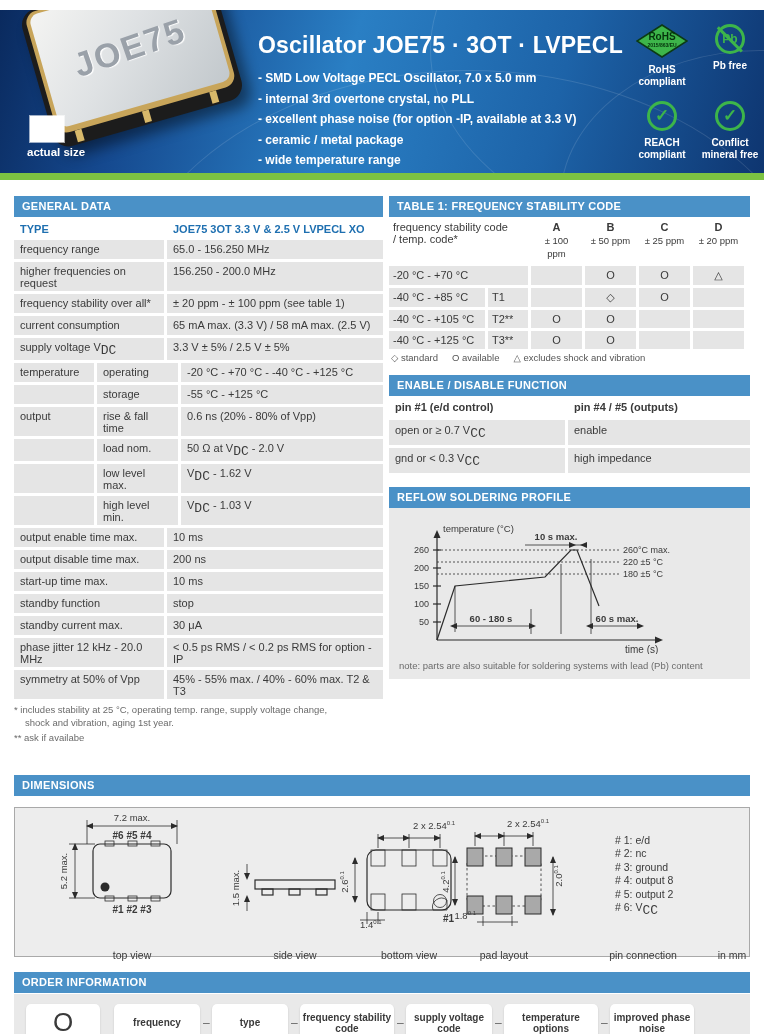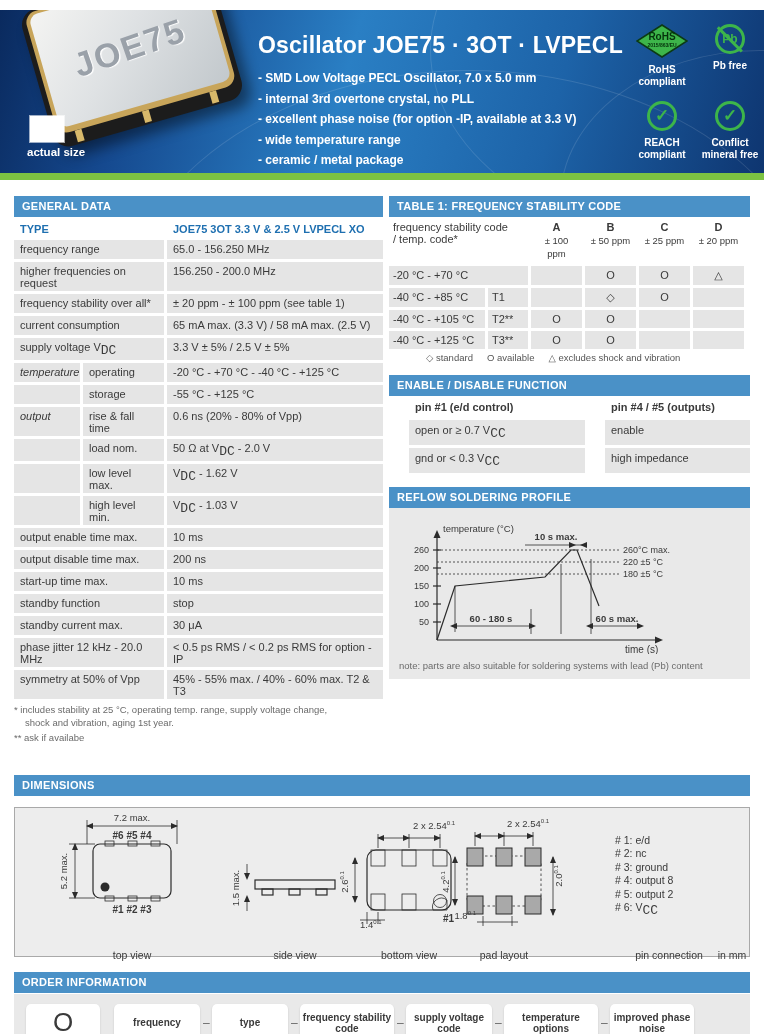--- a/index.html
+++ b/index.html
@@ -54,38 +54,38 @@
   .diamond .d-t { position:relative; color:#05320c; text-align:center; line-height:9px; }
   .d-t b { font-size:10px; } .d-t i { font-style:normal; font-size:5px; display:block; }
 
   
   .cols { display:flex; gap:6px; padding:16px 14px 0 14px; align-items:flex-start; }
   .col-l { width:369px; } .col-r { width:361px; }
   .secbar { height:21px; line-height:21px; background:#4a91c7; color:#fff;
     font-size:11px; font-weight:bold; padding-left:8px; letter-spacing:.3px; }
   .gd-row { display:flex; gap:3px; margin-bottom:3px; font-size:11px; }
   .cell { background:#e5e5e5; padding:3px 6px 2px 6px; min-height:19px; }
-  .c-label { width:150px; } .c-g1 { width:66px;font-style:italic; } .c-g2 { width:81px; } .c-val { flex:1; }
+  .c-label { width:150px; } .c-g1 { width:80px; } .c-g2 { width:81px; } .c-val { flex:1; }
   .row-head .cell { background:#fff; color:#1e6fb0; font-weight:bold; padding-top:5px; }
   .footnotes { font-size:9.5px; color:#6b6b6b; line-height:12.5px; margin-top:5px; }
   .footnotes .fn2 { margin-top:3px; }
   sub { font-size:13px;font-family:Liberation Mono, monospace; }
 
   .t1-row { display:flex; gap:3px; margin-bottom:3px; font-size:11px; }
   .t1h { background:#fff; } .t1g { background:#e5e5e5; }
   .t1-lab2 { width:139px; padding:3px 4px; }
   .t1-range { width:96px; padding:3px 4px; }
   .t1-code { width:40px; padding:3px 4px; }
   .t1-sym { width:51px; padding:3px 0; text-align:center; }
   .t1-head-cell { padding:3px 4px; line-height:13px; }
   .t1-head-cell b { display:block; text-align:center; }
   .t1-head-cell i { display:block; text-align:center; font-style:normal; font-size:9.5px; }
-  .t1-legend { font-size:9.5px; color:#555; margin-top:3px; display:flex; gap:14px; padding-left:2px;margin-left:35px; }
-
-  .en-row { display:flex; gap:20px; margin-bottom:3px; font-size:11px;margin-left:20px; }
+  .t1-legend { font-size:9.5px; color:#555; margin-top:3px; display:flex; gap:14px; padding-left:2px; }
+
+  .en-row { display:flex; gap:3px; margin-bottom:3px; font-size:11px; }
   .en-c1 { width:176px; padding:4px 6px; } .en-c2 { flex:1; padding:4px 6px; }
   .en-head .en-c1,.en-head .en-c2 { background:#fff; font-weight:bold; }
 
   .reflow-panel { background:#e9e9e9; padding:6px 4px 8px 4px; }
   .reflow-note { font-size:9.5px; color:#6b6b6b; padding:2px 4px 0 6px; }
 
   .wide-sec { margin:0 14px; }
   .dim-sec { margin-top:30px; }
   .dim-panel { position:relative; border:1px solid #a9a9a9; background:#ededed;
     height:150px; margin-top:11px; }
@@ -114,22 +114,22 @@
   <div class="hdr-blue">
     <div class="swoosh" style="left:430px;top:-160px;width:600px;height:400px;"></div>
     <div class="swoosh" style="left:120px;top:60px;width:700px;height:500px;"></div>
     <div class="swoosh" style="left:560px;top:40px;width:400px;height:300px;"></div>
 
     <div class="hdr-title">Oscillator JOE75 · 3OT · LVPECL</div>
     <div class="hdr-bullets" id="bullets">
         <div class="">- SMD Low Voltage PECL Oscillator, 7.0 x 5.0 mm</div>
         <div class="">- internal 3rd overtone crystal, no PLL</div>
         <div class="">- excellent phase noise (for option -IP, available at 3.3 V)</div>
+        <div class="">- ceramic / metal package</div>
         <div class="">- wide temperature range</div>
-        <div class="">- ceramic / metal package</div>
       </div>
 
     <div class="actual-box"></div>
     <div class="actual-lbl">actual size</div>
 
     <div class="badges">
       <div class="badge">
         <div class="ic diamond">
           <svg width="52" height="34" viewBox="0 0 52 34">
             <polygon points="26,1 51,17 26,33 1,17" fill="#3db54a" stroke="#0c3a14" stroke-width="1.5"></polygon>
@@ -512,21 +512,21 @@
         <div class=""># 3: ground</div>
         <div class=""># 4: output 8</div>
         <div class=""># 5: output 2</div>
         <div class=""># 6: V<sub>CC</sub></div>
       </div>
     <div class="dim-labels">
       <span style="left:117px;">top view</span>
       <span style="left:280px;">side view</span>
       <span style="left:394px;">bottom view</span>
       <span style="left:489px;text-align:center;">pad layout</span>
-      <span style="left:654px;">pin connection</span>
+      <span style="left:628px;">pin connection</span>
       <span style="left:717px;">in mm</span>
     </div>
   </div>
 </div>
 
 <div class="wide-sec ord-sec">
   <div class="secbar">ORDER INFORMATION</div>
   <div class="ord-panel" id="ord-panel">
 
   <div class="ord-box big" style="left: 12px; width: 74px;">O</div>

